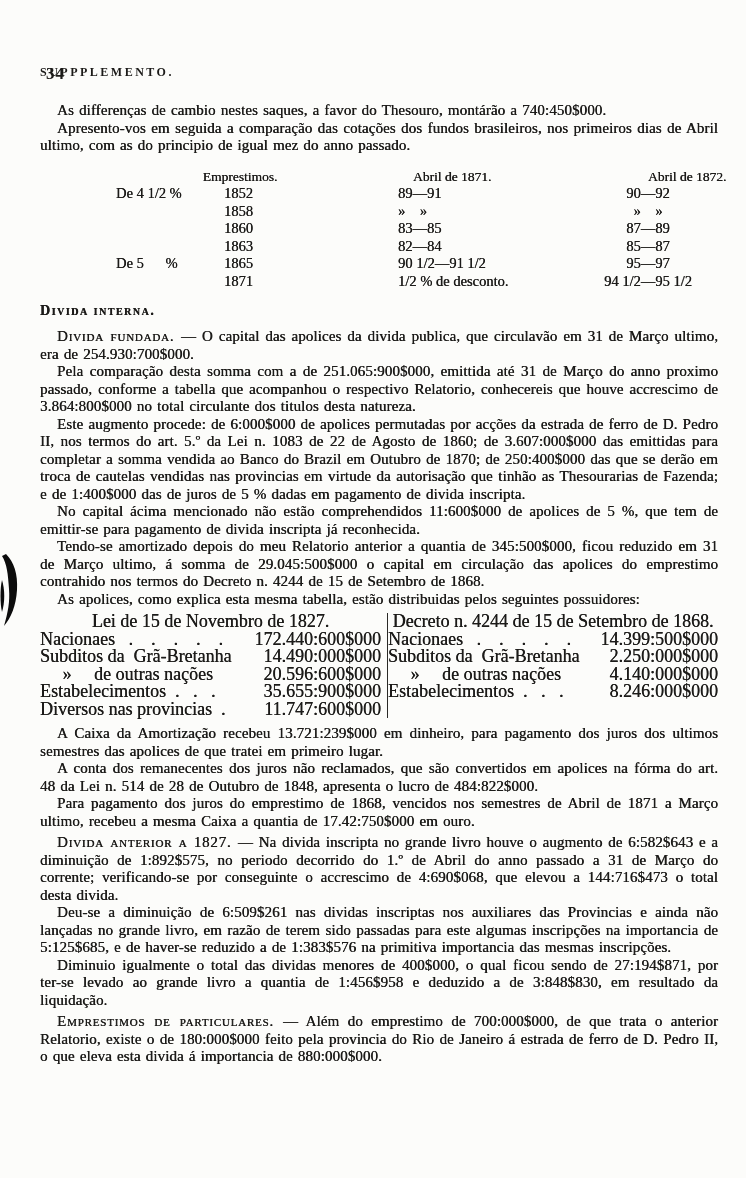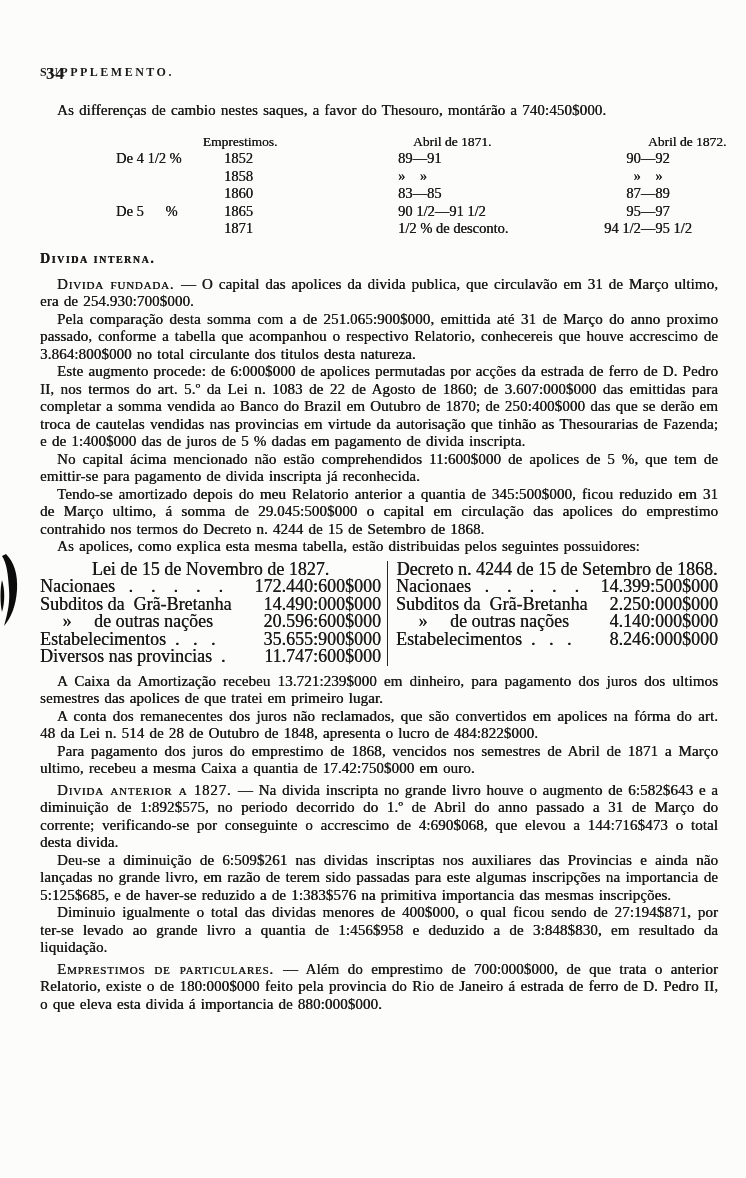--- a/index.html
+++ b/index.html
@@ -51,21 +51,21 @@
     text-shadow:.3px 0 0 currentColor;
   }
   
   .holders{
     display:flex;margin:5px 0 7px 0;
     font-size:18px;line-height:17.5px;
     text-shadow:.35px 0 0 currentColor;
     justify-content:flex-end;
   }
   .holders-col{width:347px;padding-right:6px;box-sizing:border-box;}
-  .holders-col.right{width:331px;border-left:1.5px solid #2a2926;padding-left:8px;padding-right:0;}
+  .holders-col.right{width:331px;border-left:1.5px solid #2a2926;padding-right:0;}
   .holders-title{text-align:center;white-space:nowrap;}
   .holder-row{display:flex;justify-content:space-between;white-space:pre;}
   .holder-label{white-space:pre;}
   .holder-value{text-align:right;}
   
   .ink-blot{position:absolute;left:-4px;top:552px;width:26px;height:76px;}
 </style>
 </head>
 <body>
 
@@ -77,20 +77,21 @@
   </svg>
 
   <div class="content">
 
     <div class="page-head">
       <span class="folio">34</span>
       <span class="running-title">SUPPPLEMENTO.</span>
     </div>
 
     <p class="par">As differenças de cambio nestes saques, a favor do Thesouro, montárão a 740:450$000.</p>
+    <p class="par">Apresento-vos em seguida a comparação das cotações dos fundos brasileiros, nos primeiros dias de Abril ultimo, com as do principio de igual mez do anno passado.</p>
 
     <div class="quotes">
       <div class="q-row q-head">
         <span class="q-c1" style="display:block">Emprestimos.</span>
         <span class="q-c2">Abril de 1871.</span>
         <span class="q-c3">Abril de 1872.</span>
       </div>
       <div class="q-row">
         <span class="q-c1">
             <span class="q-rate">De 4 1/2 %</span>
@@ -107,20 +108,28 @@
         <span class="q-c2">»&nbsp;&nbsp;&nbsp;&nbsp;»</span>
         <span class="q-c3">»&nbsp;&nbsp;&nbsp;&nbsp;»</span>
       </div>
       <div class="q-row">
         <span class="q-c1">
             <span class="q-rate"></span>
             <span>1860</span>
           </span>
         <span class="q-c2">83—85</span>
         <span class="q-c3">87—89</span>
+      </div>
+      <div class="q-row">
+        <span class="q-c1">
+            <span class="q-rate"></span>
+            <span>1863</span>
+          </span>
+        <span class="q-c2">82—84</span>
+        <span class="q-c3">85—87</span>
       </div>
       <div class="q-row">
         <span class="q-c1">
             <span class="q-rate">De 5&nbsp;&nbsp;&nbsp;&nbsp;&nbsp; %</span>
             <span>1865</span>
           </span>
         <span class="q-c2">90 1/2—91 1/2</span>
         <span class="q-c3">95—97</span>
       </div>
       <div class="q-row">

